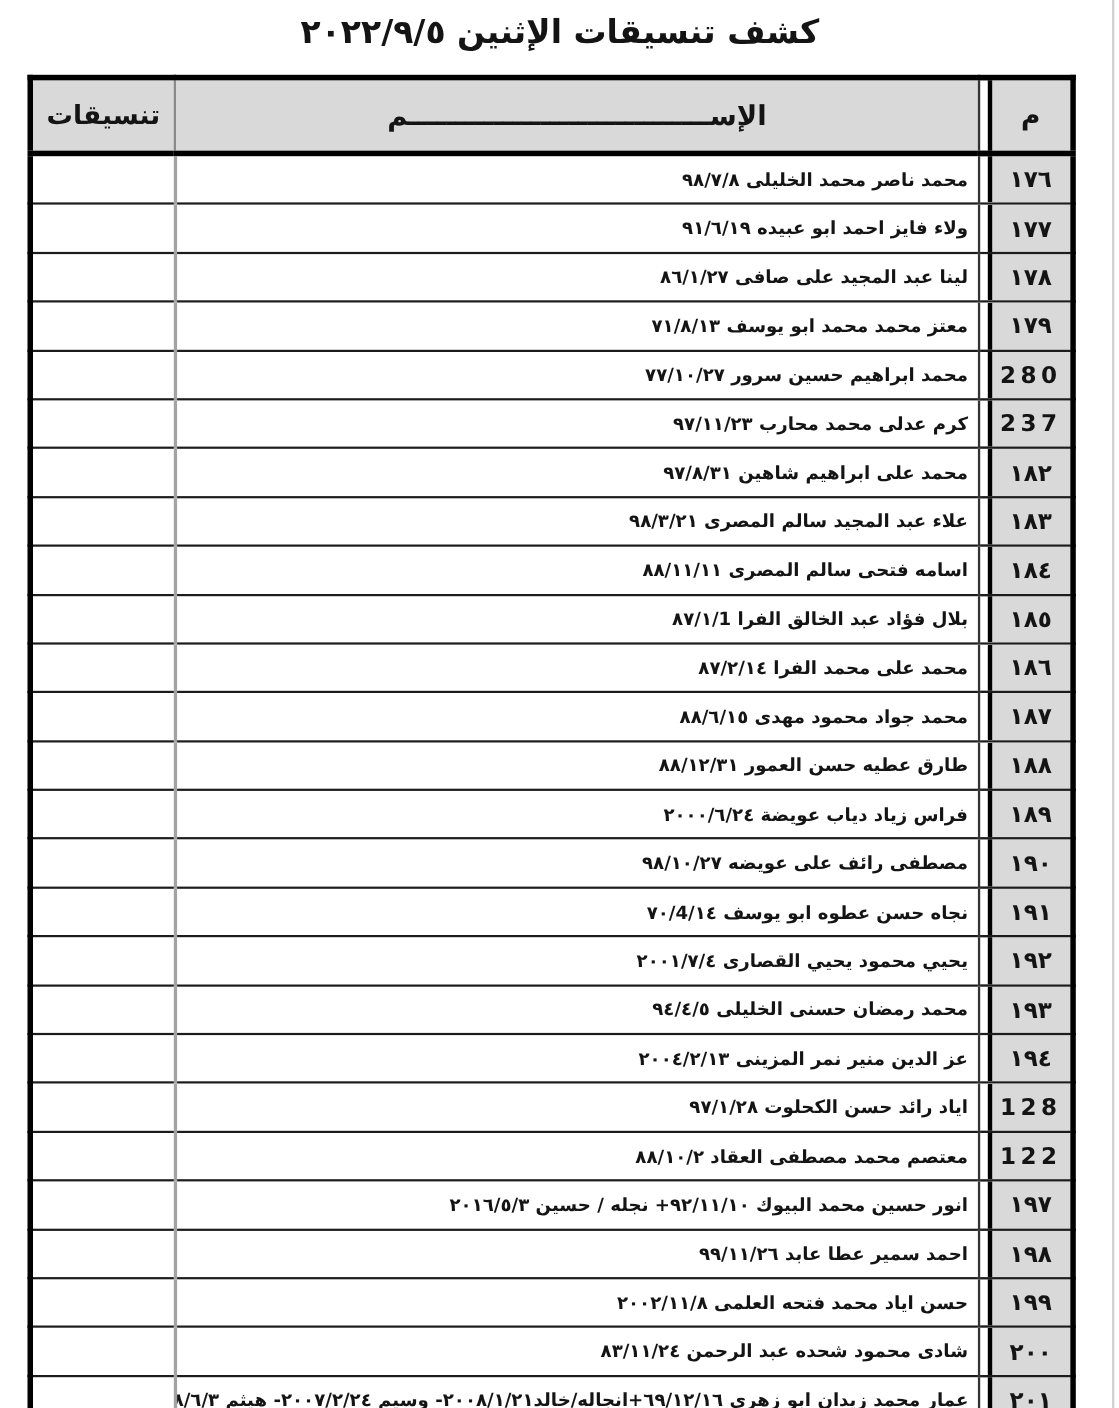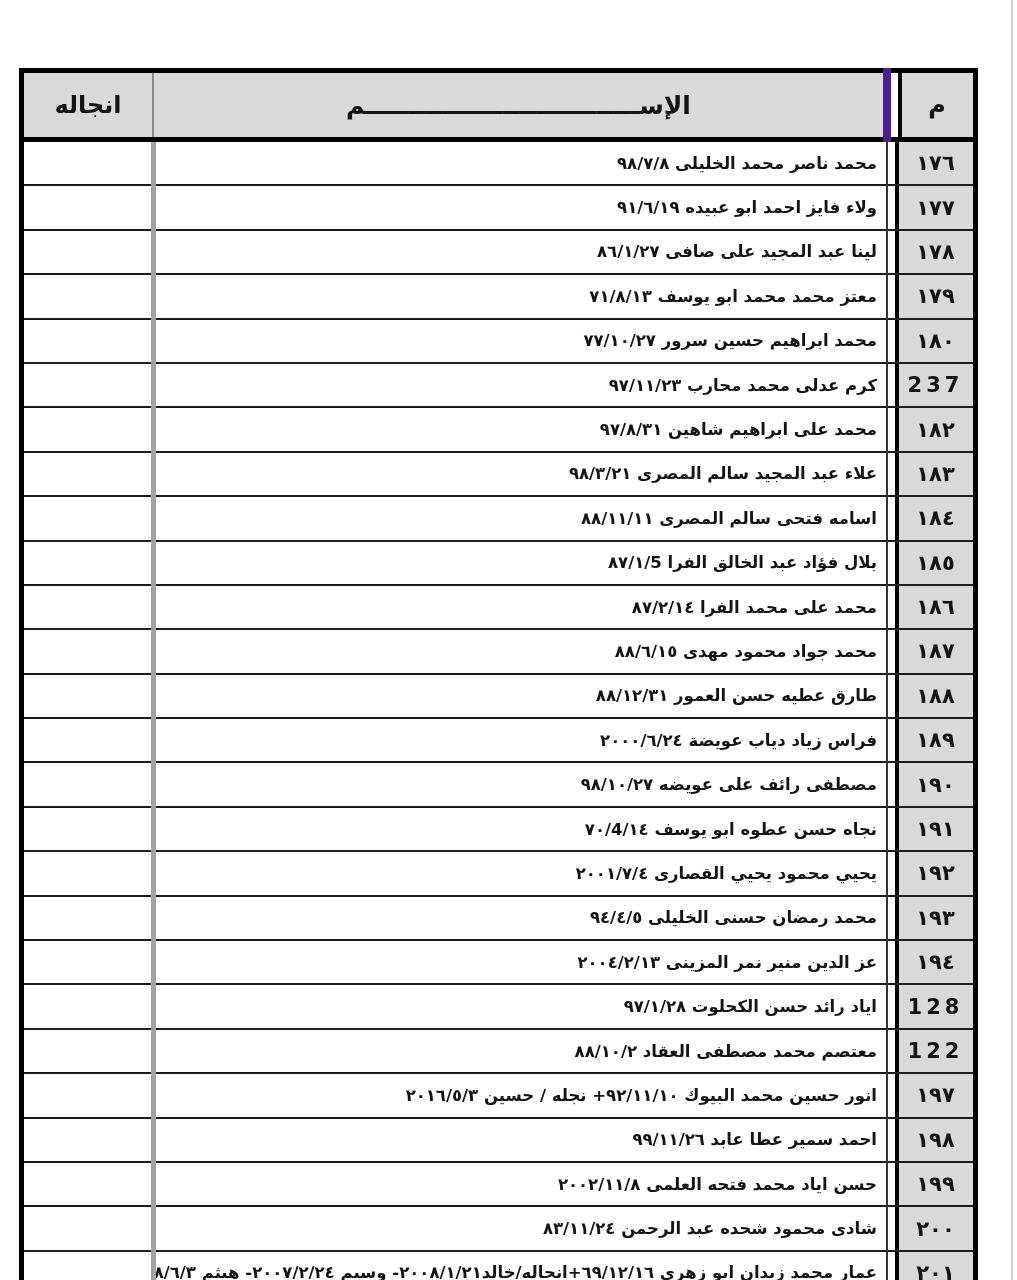--- a/index.html
+++ b/index.html
@@ -67,52 +67,53 @@
     text-align: center;
     padding-left: 11px;
   }
   tbody td.col-num {
     font-size: 21px;
     letter-spacing: 4px;
     white-space: nowrap;
     text-align: center;
   }
   td.col-name {
-    border-left: 5px solid #a3a3a3;  
+    border-left: 3px solid #a3a3a3;  
     border-right: 2px solid #333;    
     text-align: right;
     padding: 0 9px;
     font-size: 16.5px;
     white-space: nowrap;
   }
   th.col-name {
     border-left: 2px solid #8a8a8a;
-    border-right: 8px solid #4c1d95;
+    border-right: 2px solid #4c1d95;
   }
   td.col-notes { background: #ffffff; }
   .edge-line {
     position: absolute;
     left: 1011px;
     top: 0;
     width: 2px;
     height: 1280px;
     background: #cfcfcf;
   }
 </style>
 </head>
 <body>
 
 <div class="page">
+  <div class="title">كشف تنسيقات الإثنين ٢٠٢٢/٩/٥</div>
 
   <table class="sheet">
     <thead>
       <tr>
         <th class="col-num">م</th>
         <th class="col-name">الإســــــــــــــــــــــــــــــــم</th>
-        <th class="col-notes">انجاله</th>
+        <th class="col-notes">تنسيقات</th>
       </tr>
     </thead>
     <tbody id="rows">
   <tr>
     <td class="col-num">١٧٦</td>
     <td class="col-name">محمد ناصر محمد الخليلى ٩٨/٧/٨</td>
     <td class="col-notes"></td>
   </tr>
 
   <tr>
@@ -127,21 +128,21 @@
     <td class="col-notes"></td>
   </tr>
 
   <tr>
     <td class="col-num">١٧٩</td>
     <td class="col-name">معتز محمد محمد ابو يوسف ٧١/٨/١٣</td>
     <td class="col-notes"></td>
   </tr>
 
   <tr>
-    <td class="col-num">١٨٠</td>
+    <td class="col-num">280</td>
     <td class="col-name">محمد ابراهيم حسين سرور ٧٧/١٠/٢٧</td>
     <td class="col-notes"></td>
   </tr>
 
   <tr>
     <td class="col-num">237</td>
     <td class="col-name">كرم عدلى محمد محارب ٩٧/١١/٢٣</td>
     <td class="col-notes"></td>
   </tr>
 
@@ -158,21 +159,21 @@
   </tr>
 
   <tr>
     <td class="col-num">١٨٤</td>
     <td class="col-name">اسامه فتحى سالم المصرى ٨٨/١١/١١</td>
     <td class="col-notes"></td>
   </tr>
 
   <tr>
     <td class="col-num">١٨٥</td>
-    <td class="col-name">بلال فؤاد عبد الخالق الفرا ٨٧/١/5</td>
+    <td class="col-name">بلال فؤاد عبد الخالق الفرا ٨٧/١/1</td>
     <td class="col-notes"></td>
   </tr>
 
   <tr>
     <td class="col-num">١٨٦</td>
     <td class="col-name">محمد على محمد الفرا ٨٧/٢/١٤</td>
     <td class="col-notes"></td>
   </tr>
 
   <tr>

